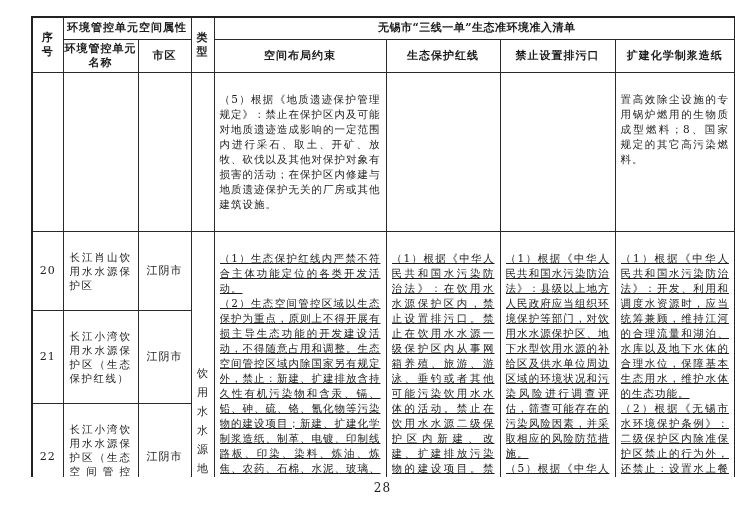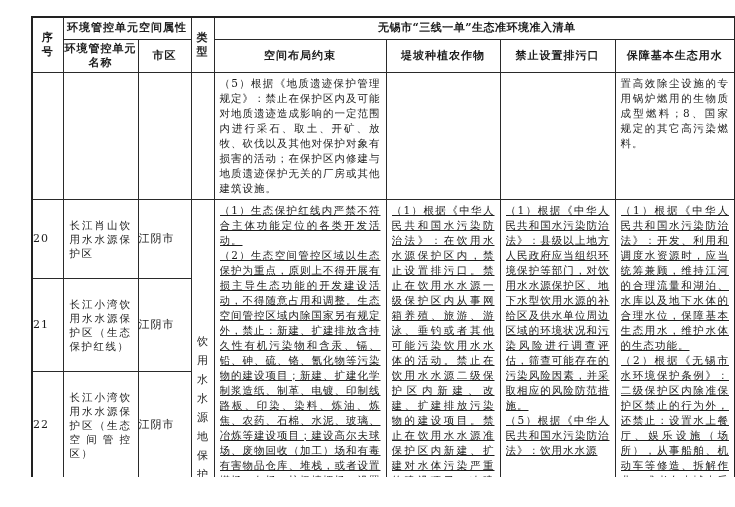--- a/index.html
+++ b/index.html
@@ -51,33 +51,34 @@
   tr.hr1 { height: 22px; padding-left: 16px; }
   tr.hr2 { height: 30px; }
   tr.cont-row { height: 126px; }
   tr.r20 { height: 46px; }
   tr.r21 { height: 60px; }
   tr.r22 { height: 74px; }
   tr.r23 { height: 60px; }
   tr.r24 { height: 50px; }
 
   
-  td.body-cell { vertical-align: top; padding: 3px 5px; }
+  td.body-cell { vertical-align: top; padding: 19px 5px; }
   .cell-text {
     font-size: 10.5px;
     line-height: 15px;
     letter-spacing: 1px;
     text-align: justify;
     white-space: pre-line;
   }
   .tall { height: 278px; overflow: hidden; text-decoration: underline; }
 
   
   td.num-cell, td.dist-cell {
     font-size: 11px;
+    text-align: center;
     letter-spacing: 1px;
   }
   td.name-cell {
     font-size: 10.5px;
     line-height: 14px;
     letter-spacing: 1.5px;
     text-align: justify;
     padding: 18px 6px;
     vertical-align: middle;
   }
@@ -128,23 +129,23 @@
         <th class="hdr" rowspan="2">
           <div class="narrow">类型</div>
         </th>
         <th class="hdr hdr-left" colspan="4">无锡市“三线一单”生态准环境准入清单</th>
       </tr>
 
       <tr class="hr2">
         <th class="hdr">环境管控单元名称</th>
         <th class="hdr">市区</th>
         <th class="hdr">空间布局约束</th>
-        <th class="hdr">堤坡种植农作物</th>
+        <th class="hdr">生态保护红线</th>
         <th class="hdr">禁止设置排污口</th>
-        <th class="hdr">保障基本生态用水</th>
+        <th class="hdr">扩建化学制浆造纸</th>
       </tr>
 
       <tr class="cont-row">
         <td></td>
         <td></td>
         <td></td>
         <td></td>
         <td class="body-cell">
           <div class="cell-text">（5）根据《地质遗迹保护管理规定》：禁止在保护区内及可能对地质遗迹造成影响的一定范围内进行采石、取土、开矿、放牧、砍伐以及其他对保护对象有损害的活动；在保护区内修建与地质遗迹保护无关的厂房或其他建筑设施。</div>
         </td>
@@ -206,14 +207,15 @@
       <tr class="r24">
         <td class="num-cell">24</td>
         <td class="name-cell">绮山应急备用水源地保</td>
         <td class="dist-cell">江阴市</td>
       </tr>
 
     </tbody>
       </table>
   </div>
 
+  <div class="page-number">28</div>
 
 </div>
 
 </body></html>

